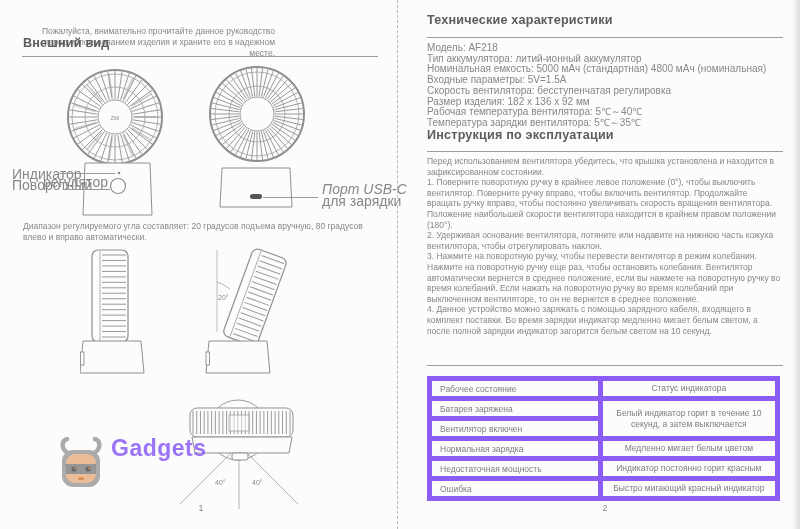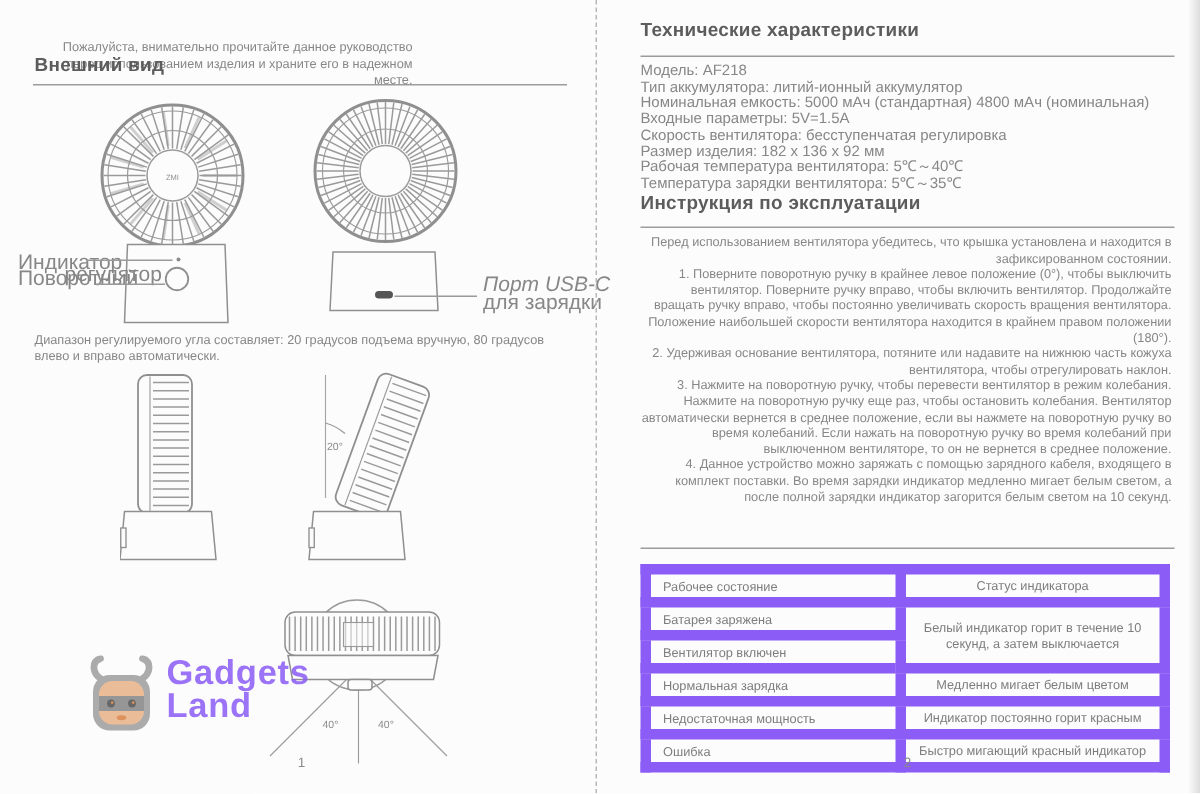--- a/index.html
+++ b/index.html
@@ -13,23 +13,23 @@
   .pline { position:absolute; height:1px; background:#9a9a9a; }
   .callout { font-size:14px; line-height:10.5px; color:#878787;text-align:center; }
   .pagenum { font-size:9px; color:#8a8a8a; text-align:center; }
   svg { display:block; }
   svg text { font-family:"Liberation Sans", sans-serif; }
 
   
   .rpage { position:absolute; left:425px; top:0; width:358px; }
   .rsec { position:absolute; left:2px; width:356px; }
   .specs div { font-size:10px; line-height:10.7px; color:#878787; }
-  .instr p { margin:0; font-size:8.5px; line-height:10.6px; color:#878787;text-align:right; }
+  .instr p { margin:0; font-size:8.5px; line-height:10.6px; color:#878787; }
   table.ind { border-collapse:collapse; width:353px; margin-top:10px; }
-  table.ind td { border:7px solid #8b5cf6; font-size:8.5px; color:#7d7d7d;
+  table.ind td { border:5px solid #8b5cf6; font-size:8.5px; color:#7d7d7d;
                  padding:1px 8px; height:13px; }
   td.stat { text-align:center; padding:1px 4px; line-height:10.5px; }
   .fold { position:absolute; left:397px; top:0; height:529px; width:0; border-left:1px dashed #b8b8b8; }
   .edge-shade { position:absolute; right:0; top:0; width:8px; height:529px;
                 background:linear-gradient(to right, rgba(0,0,0,0), rgba(0,0,0,0.12)); }
   .wm { position:absolute; left:58px; top:437px; display:flex; gap:7px; opacity:.85; }
   .wm-text { font-size:23px; font-weight:bold; color:#8b5cf6; line-height:22px; letter-spacing:.5px; }
 </style>
 </head>
 <body>
@@ -295,21 +295,20 @@
         <rect x="8" y="17" width="30" height="29" rx="9" fill="#e8b287"></rect>
         <rect x="8" y="27" width="30" height="10" fill="#858585"></rect>
         <circle cx="16" cy="32" r="2.6" fill="#4e4e4e"></circle>
         <circle cx="30" cy="32" r="2.6" fill="#4e4e4e"></circle>
         <circle cx="16.8" cy="31.4" r="0.9" fill="#d87f3f"></circle>
         <circle cx="30.8" cy="31.4" r="0.9" fill="#d87f3f"></circle>
         <ellipse cx="23" cy="41.5" rx="3.2" ry="1.6" fill="#d87f3f"></ellipse>
       </svg>
       <div class="wm-text">
         <div>Gadgets</div>
-        <div>Land</div>
       </div>
     </div>
 
     <div class="abs pagenum" style="left:23px; top:503px; width:356px;">1</div>
   </div>
 
   <div class="rpage">
 
     <div class="rsec" style="top:13px;">
       <h2 class="sec-title">Технические характеристики</h2>

